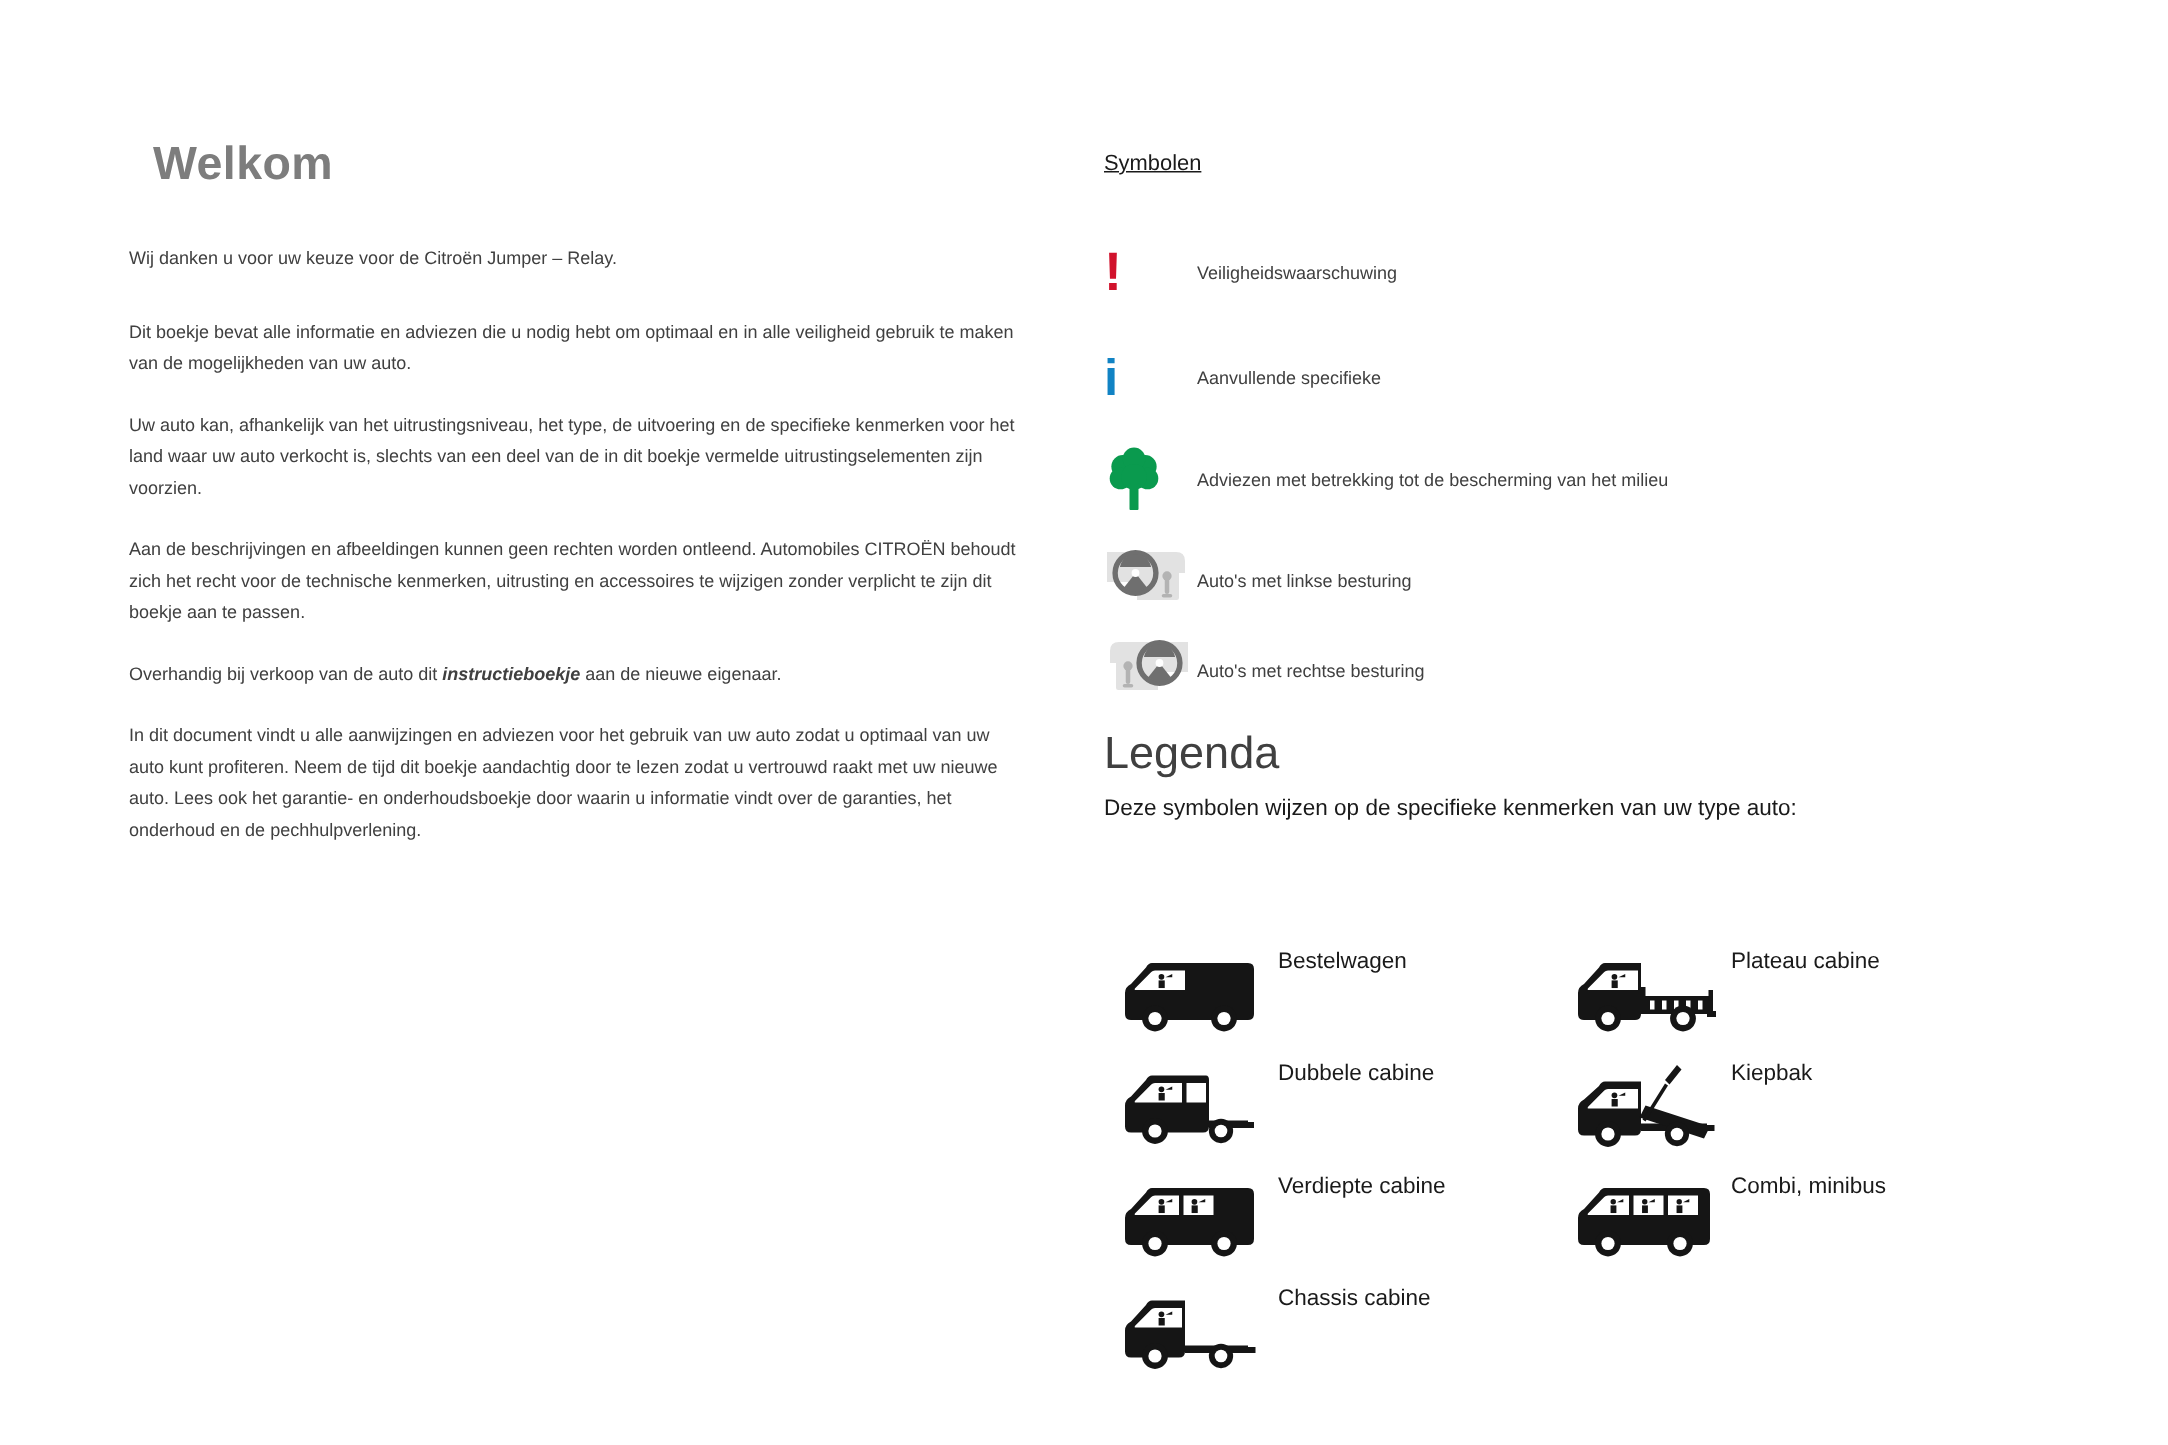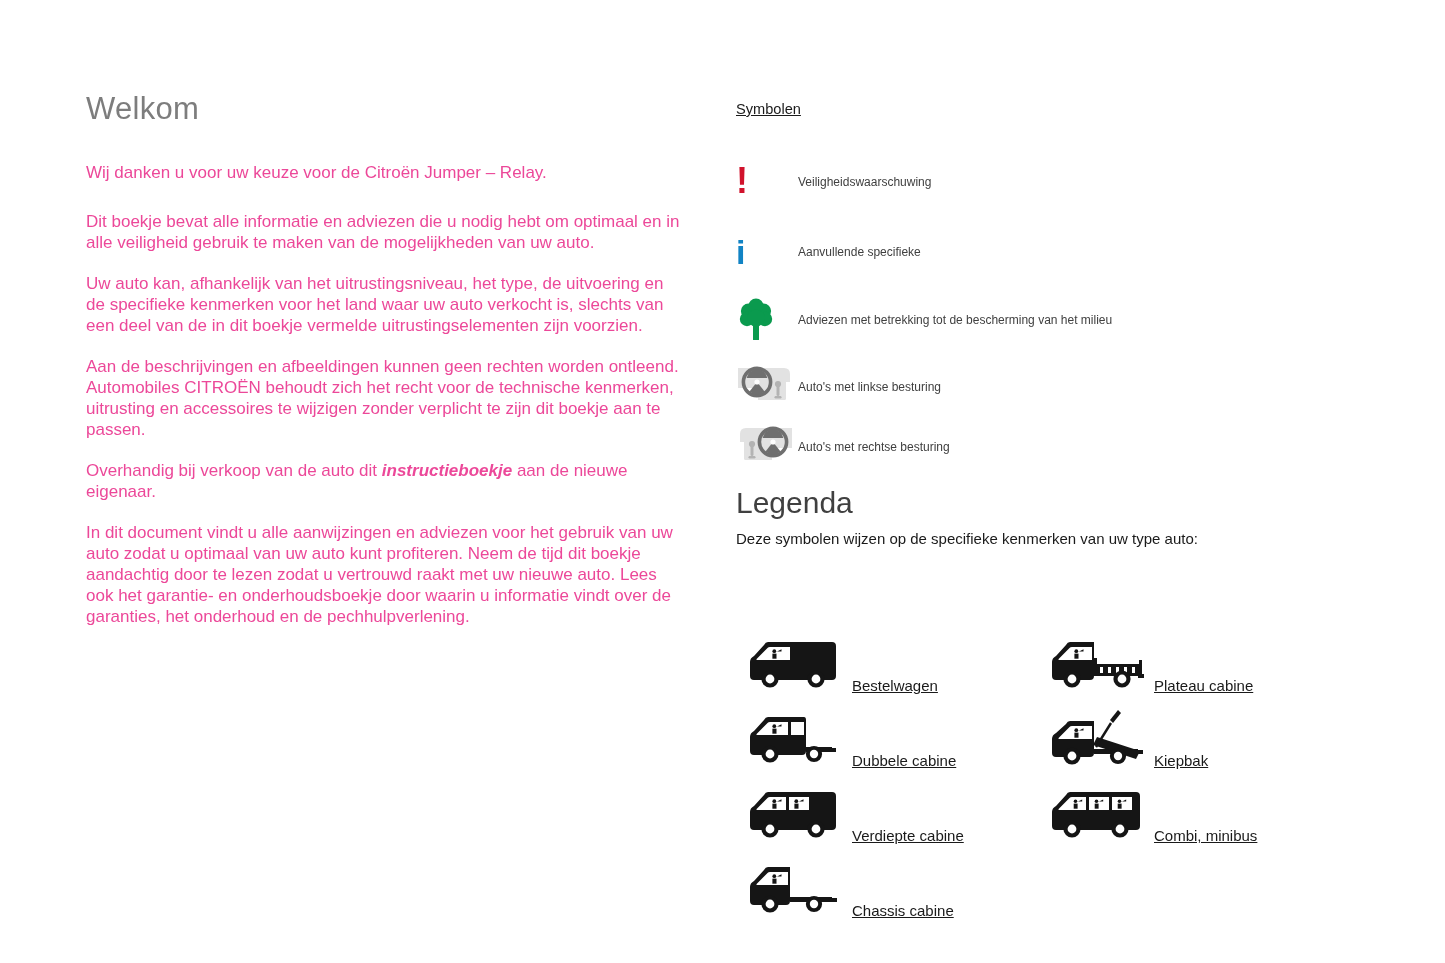--- a/index.html
+++ b/index.html
@@ -25,31 +25,31 @@
   
   .left-col {
     position: absolute;
     left: 86px;
     top: 92px;
     width: 600px;
   }
 
   .h1 {
     font-size: 31px;
-    font-weight: 400;
+    font-weight: 700;
     color: #7d7d7d;
     letter-spacing: 0.3px;
-    margin: 0 0 36px 0;
+    margin: 0 0 36px 16px;
     line-height: 1.1;
   }
 
   .body-text {
-    font-size: 17px;
+    font-size: 12px;
     line-height: 21px;
-    color: #ec4899;
+    color: #404040;
     margin: 0 0 20px 0;
   }
   .body-text.gap-lg { margin-bottom: 28px; }
   .body-text b { font-weight: bold; font-style: italic; }
 
   
   .right-col {
     position: absolute;
     left: 736px;
     top: 100px;
@@ -130,22 +130,21 @@
   }
 
   .legend-grid {
     position: relative;
     width: 620px;
     height: 300px;
   }
   .legend-item {
     position: absolute;
     display: flex;
-    align-items: flex-end;
-    text-decoration: underline;
+    align-items: flex-start;
   }
   .legend-item .veh-icon {
     width: 106px;
     flex: 0 0 106px;
     height: 64px;
     display: flex;
     align-items: center;
     justify-content: flex-start;
   }
   .legend-item .veh-label {

